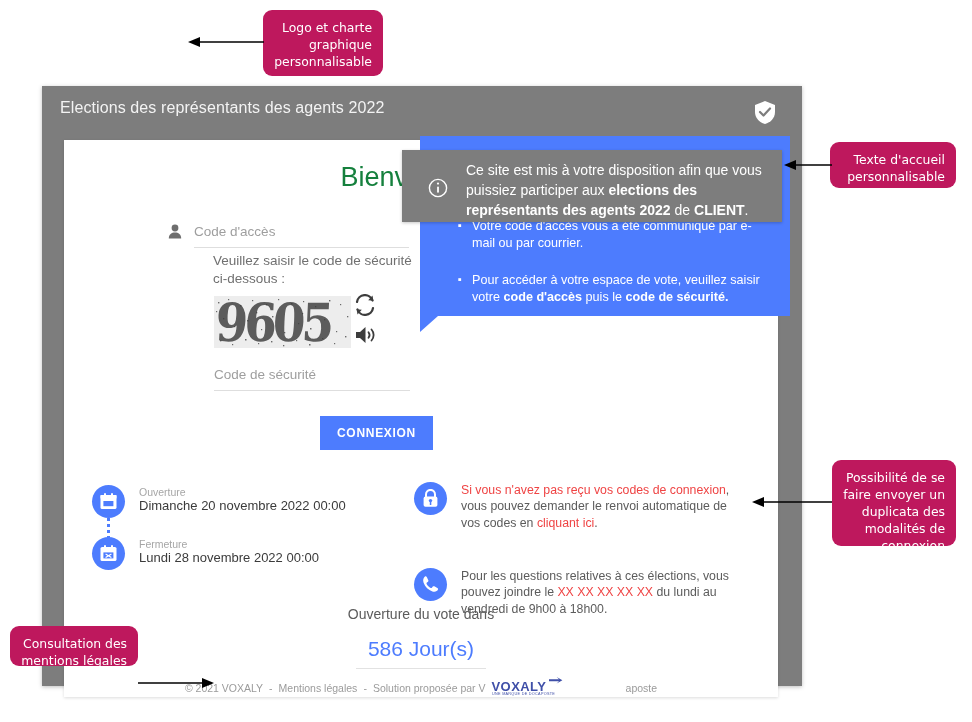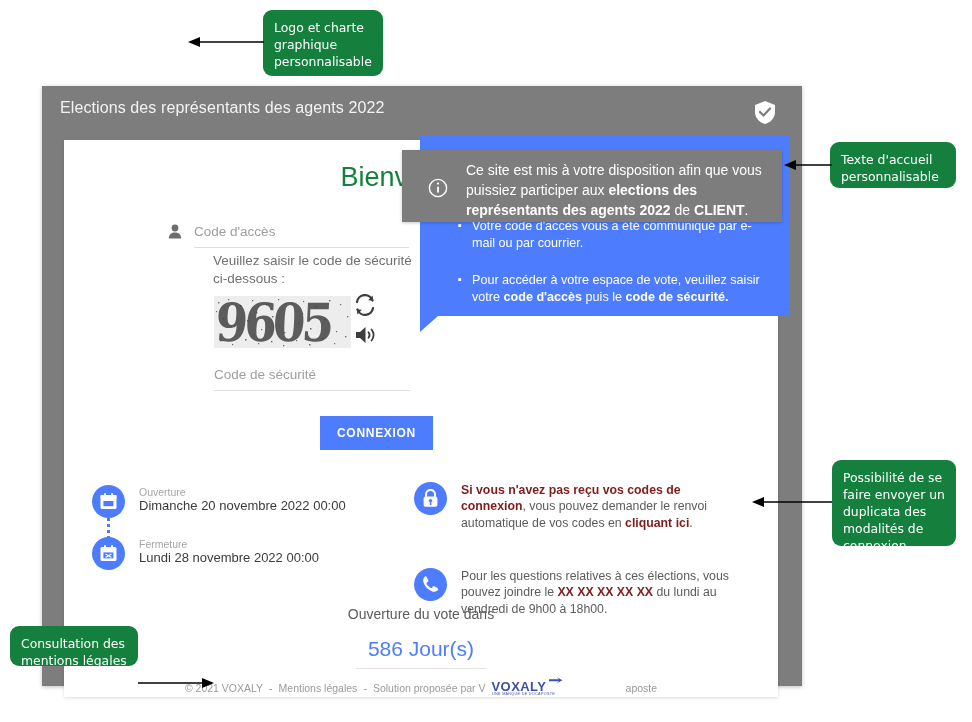--- a/index.html
+++ b/index.html
@@ -125,21 +125,21 @@
   .help-item{position:relative;min-height:58px;margin-bottom:12px;}
   .help-circle{
     position:absolute;left:0;top:0;width:33px;height:33px;border-radius:50%;
     background:#4d7cfe;
   }
   .help-circle svg{position:absolute;left:8px;top:7px;}
   .help-text{
     position:absolute;left:47px;top:0;width:280px;
     font-size:12.3px;color:#5c5c5c;line-height:1.33;
   }
-  .hl{color:#7f1d1d;font-weight:bold;}
+  .hl{color:#ef4444;font-weight:normal;}
 
   
   #countdown{
     position:absolute;left:0;top:466px;width:714px;text-align:center;
   }
   #countdown-label{font-size:14px;color:#5c5c5c;}
   #countdown-value{font-size:21px;color:#4d7cfe;margin-top:15px;}
   #footer-divider{
     position:absolute;left:292px;top:528px;width:130px;height:1px;
     background:#e2e2e2;
@@ -198,24 +198,25 @@
   }
   #tooltip-info-icon{position:absolute;left:26px;top:28px;}
   #tooltip-text{
     position:absolute;left:64px;top:11px;width:300px;
     color:#ffffff;font-size:14px;line-height:1.42;
   }
   #tooltip-text b{font-weight:bold;}
 
   
   .callout{
-    position:absolute;background:#15803d;color:#ffffff;
+    position:absolute;background:#be185d;color:#ffffff;
     border-radius:9px;font-size:12.4px;line-height:1.38;
     padding:9px 11px;box-sizing:border-box;
     font-family:"DejaVu Sans","Liberation Sans",sans-serif;
+    text-align:right;
   }
   #callout-logo{left:263px;top:10px;width:120px;height:66px;}
   #callout-welcome{left:830px;top:142px;width:126px;height:46px;}
   #callout-duplicata{left:832px;top:460px;width:124px;height:86px;}
   #callout-mentions{left:10px;top:626px;width:128px;height:40px;}
 
   .arrow{position:absolute;}
 </style>
 </head>
 <body>

